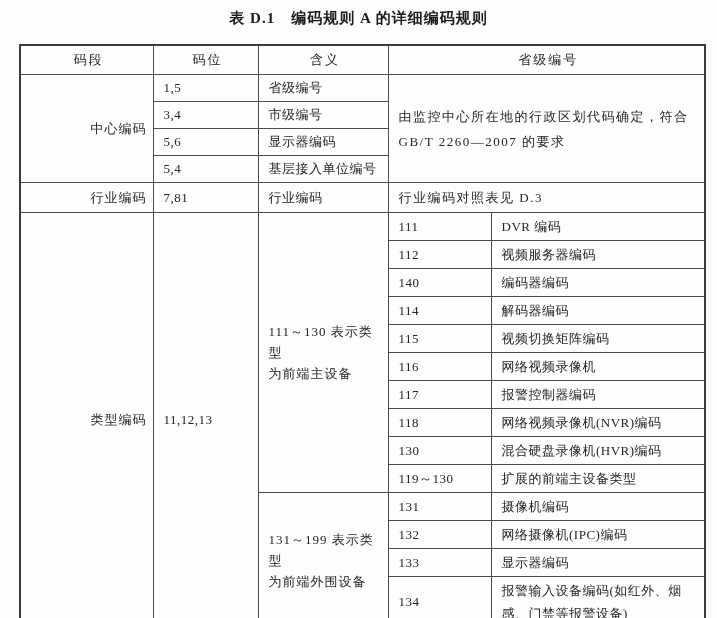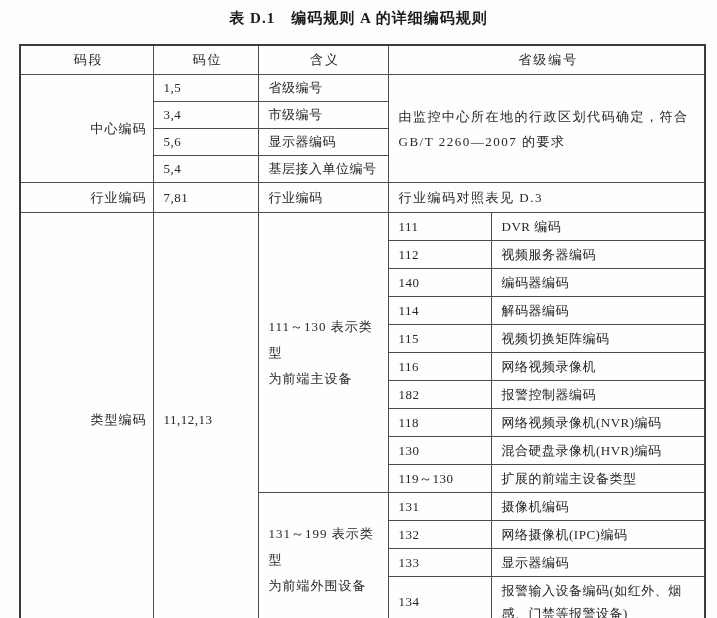--- a/index.html
+++ b/index.html
@@ -41,21 +41,21 @@
     height:24px;
     padding:2px;
   }
   tr.r27{height:27px;}
   tr.r26{height:26px;}
   tr.rtall{height:52px;}
   td.seg{letter-spacing:1px;text-align:right;}
   td.pos{letter-spacing:0.5px;}
   td.mean{letter-spacing:0.5px;}
   td.note{letter-spacing:1.5px;line-height:25px;margin-left:36px;}
-  td.group-mean{letter-spacing:1px;line-height:26px;padding-left:13px;}
+  td.group-mean{letter-spacing:1px;line-height:21px;padding-left:13px;}
   td.tdesc{letter-spacing:0.5px;line-height:23px;}
   .multiline{white-space:pre-line;}
 </style>
 </head>
 <body>
 
 <div class="doc-title">表 D.1　编码规则 A 的详细编码规则</div>
 
 <table class="rules">
   <colgroup>
@@ -124,21 +124,21 @@
     </tr>
     <tr class="r26">
       <td class="pos">115</td>
       <td class="tdesc">视频切换矩阵编码</td>
     </tr>
     <tr class="r26">
       <td class="pos">116</td>
       <td class="tdesc">网络视频录像机</td>
     </tr>
     <tr class="r26">
-      <td class="pos">182</td>
+      <td class="pos">117</td>
       <td class="tdesc">报警控制器编码</td>
     </tr>
     <tr class="r26">
       <td class="pos">118</td>
       <td class="tdesc">网络视频录像机(NVR)编码</td>
     </tr>
     <tr class="r26">
       <td class="pos">130</td>
       <td class="tdesc">混合硬盘录像机(HVR)编码</td>
     </tr>

